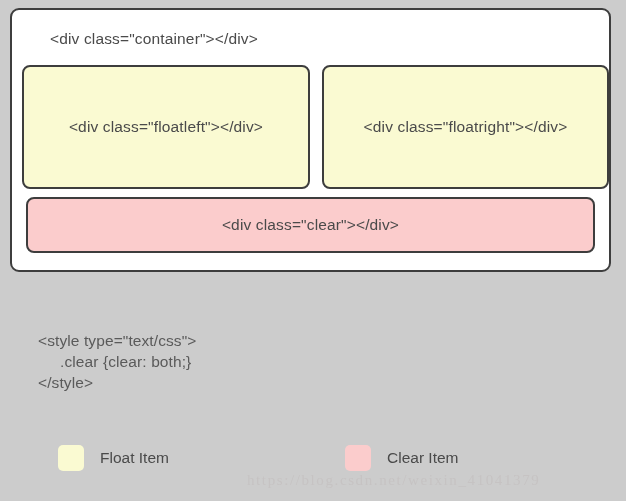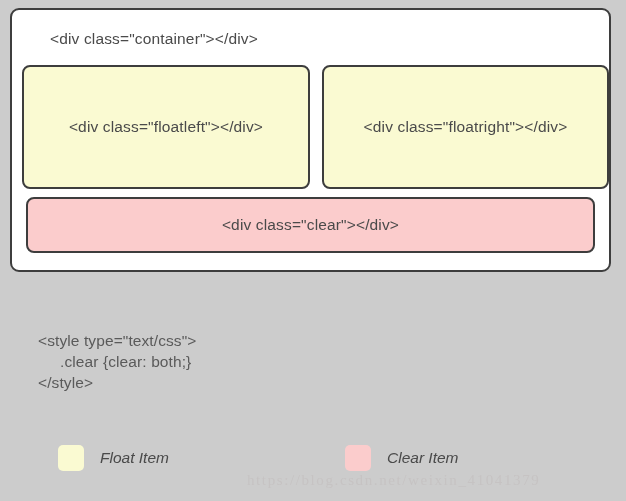--- a/index.html
+++ b/index.html
@@ -109,21 +109,20 @@
     position: absolute;
     left: 0;
     top: 445px;
     width: 626px;
     height: 40px;
   }
   .legend-item {
     position: absolute;
     display: flex;
     align-items: center;
-    font-style: italic;
   }
   .legend-item-float { left: 58px; top: 0; }
   .legend-item-clear { left: 345px; top: 0; }
 
   .legend-swatch {
     width: 26px;
     height: 26px;
     border-radius: 5px;
     flex: 0 0 auto;
   }

